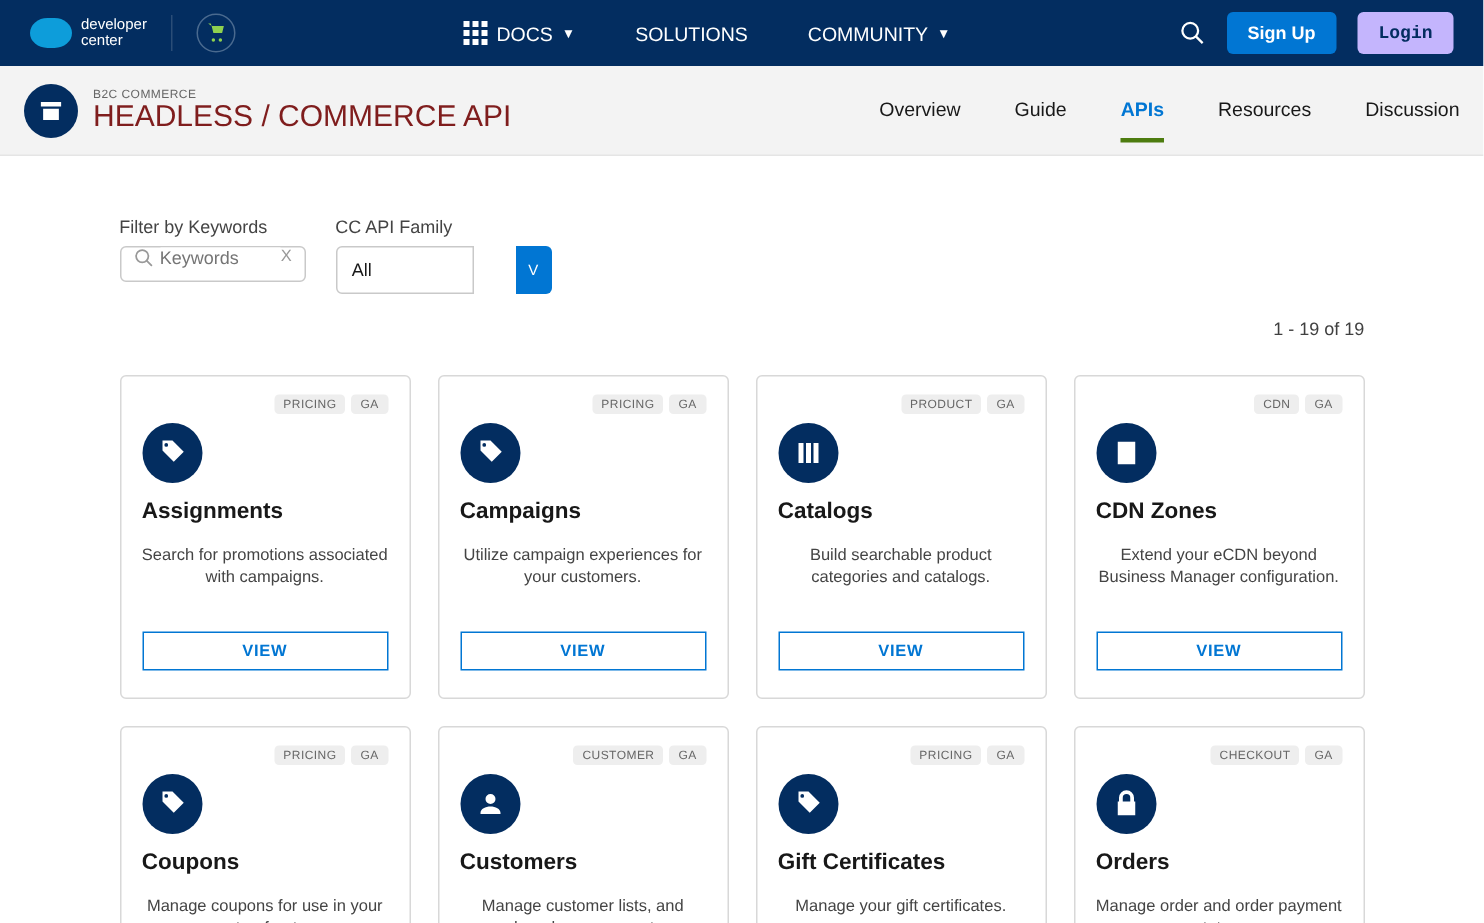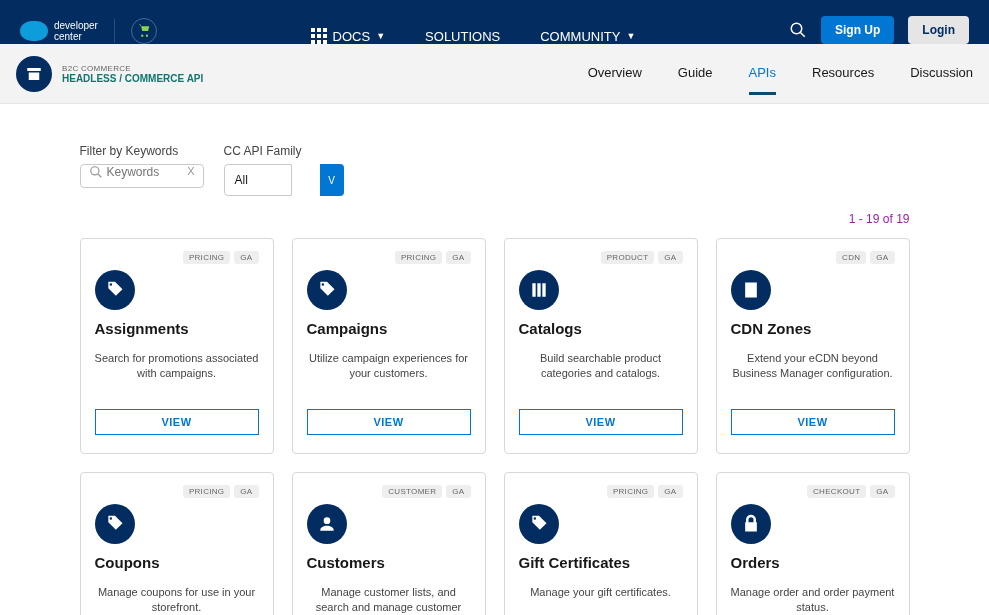--- a/index.html
+++ b/index.html
@@ -1,61 +1,61 @@
 <!DOCTYPE html>
 <html><head>
   <meta charset="utf-8">
   <style>
     * { box-sizing: border-box; margin: 0; padding: 0; }
     body { font-family: -apple-system, BlinkMacSystemFont, 'Segoe UI', Arial, sans-serif; background: #fff; color: #181818; }
     
-    .topnav { background: #032d60; height: 44px; display: flex; align-items: flex-end; padding: 0 20px; justify-content: space-between; }
+    .topnav { background: #032d60; height: 44px; display: flex; align-items: center; padding: 0 20px; justify-content: space-between; }
     .topnav-left { display: flex; align-items: center; gap: 16px; }
     .logo { display: flex; align-items: center; gap: 6px; }
     .logo-cloud { width: 28px; height: 20px; background: #0d9dda; border-radius: 50%/60%; position: relative; }
     .logo-text { color: #fff; font-size: 10px; line-height: 1.1; }
     .logo-divider { width: 1px; height: 24px; background: #2a4d77; }
     .cart-circle { width: 26px; height: 26px; border: 1px solid #4a6a8f; border-radius: 50%; display: flex; align-items: center; justify-content: center; }
     .cart-icon { width: 14px; height: 14px; fill: #8fd14f; }
     
     .topnav-center { display: flex; align-items: center; gap: 40px; }
     .nav-item { color: #fff; font-size: 13px; display: flex; align-items: center; gap: 6px; cursor: pointer; }
     .apps-icon { display: grid; grid-template-columns: repeat(3,4px); grid-template-rows: repeat(3,4px); gap: 2px; }
     .apps-icon span { background: #fff; }
     .chevron { font-size: 9px; color: #fff; }
     
     .topnav-right { display: flex; align-items: center; gap: 14px; }
     .search-icon { width: 18px; height: 18px; stroke: #fff; fill: none; stroke-width: 2; }
     .btn { padding: 7px 14px; border-radius: 4px; font-size: 12px; font-weight: 600; cursor: pointer; border: none; }
     .btn-signup { background: #0176d3; color: #fff; }
-    .btn-login { background: #e5e5e5; color: #032d60; }
+    .btn-login { background: #c4b5fd; color: #032d60; font-family: Liberation Mono, monospace; }
     
     .subheader { background: #f3f3f3; height: 60px; display: flex; align-items: center; padding: 0 16px; justify-content: space-between; border-bottom: 1px solid #e5e5e5; }
     .subheader-left { display: flex; align-items: center; gap: 10px; }
     .page-icon { width: 36px; height: 36px; background: #032d60; border-radius: 50%; display: flex; align-items: center; justify-content: center; }
     .page-icon svg { width: 18px; height: 18px; fill: #fff; }
     .page-titles .crumb { font-size: 8px; color: #666; letter-spacing: 0.3px; }
-    .page-titles .title { font-size: 10px; font-weight: 700; color: #0f766e; }
+    .page-titles .title { font-size: 20px; font-weight: 400; color: #7f1d1d; }
     
     .tabs { display: flex; gap: 36px; }
     .tab { font-size: 13px; color: #181818; padding: 12px 0; cursor: pointer; }
-    .tab.active { color: #0176d3; border-bottom: 3px solid #0c4a6e; font-weight: 400; }
+    .tab.active { color: #0176d3; border-bottom: 3px solid #4d7c0f; font-weight: 700; }
     
     .content { max-width: 870px; margin: 0 auto; padding: 40px 20px; }
     .filters { display: flex; gap: 20px; margin-bottom: 16px; }
     .filter-group label { font-size: 12px; color: #444; display: block; margin-bottom: 6px; }
     .input-wrap { position: relative; width: 124px; border: 1px solid #c9c9c9; border-radius: 4px; height: 24px; display: flex; align-items: flex-start; padding: 0 8px; }
     .input-wrap input { border: none; outline: none; flex: 1; font-size: 12px; color: #666; width: 100%; }
     .input-wrap .clear { color: #999; font-size: 11px; cursor: pointer; }
     .input-search { width: 14px; height: 14px; stroke: #999; fill: none; stroke-width: 2; margin-right: 4px; }
-    .select-wrap { display: flex; width: 120px; gap: 28px; }
+    .select-wrap { display: flex; width: 144px; gap: 28px; }
     .select-wrap .sel-body { flex: 1; border: 1px solid #c9c9c9; border-radius: 4px 0 0 4px; height: 32px; display: flex; align-items: center; padding: 0 10px; font-size: 12px; }
     .select-wrap .sel-btn { width: 24px; background: #0176d3; border-radius: 0 4px 4px 0; display: flex; align-items: center; justify-content: center; color: #fff; font-size: 10px; cursor: pointer; }
     
-    .count { text-align: right; font-size: 12px; color: #a21caf; margin: 6px 0 12px; }
+    .count { text-align: right; font-size: 12px; color: #404040; margin: 6px 0 24px; }
     
     .grid { display: grid; grid-template-columns: repeat(4, 1fr); gap: 18px; }
     .card { border: 1px solid #d8d8d8; border-radius: 4px; padding: 12px 14px 18px; display: flex; flex-direction: column; min-height: 216px; }
     .badges { align-self: flex-end; display: flex; gap: 4px; margin-bottom: 6px; }
     .badge { background: #eeeeee; color: #666; font-size: 8px; padding: 2px 6px; border-radius: 3px; letter-spacing: 0.3px; }
     .card-icon { width: 40px; height: 40px; background: #032d60; border-radius: 50%; display: flex; align-items: center; justify-content: center; margin-bottom: 10px; }
     .card-icon svg { width: 20px; height: 20px; fill: #fff; }
     .card-title { font-size: 15px; font-weight: 600; color: #181818; margin-bottom: 14px; }
     .card-desc { font-size: 11px; color: #444; text-align: center; line-height: 1.4; flex: 1; margin-bottom: 12px; }
     .card-btn { border: 1px solid #0176d3; color: #0176d3; background: #fff; padding: 6px 20px; font-size: 11px; font-weight: 600; cursor: pointer; letter-spacing: 0.5px; }

